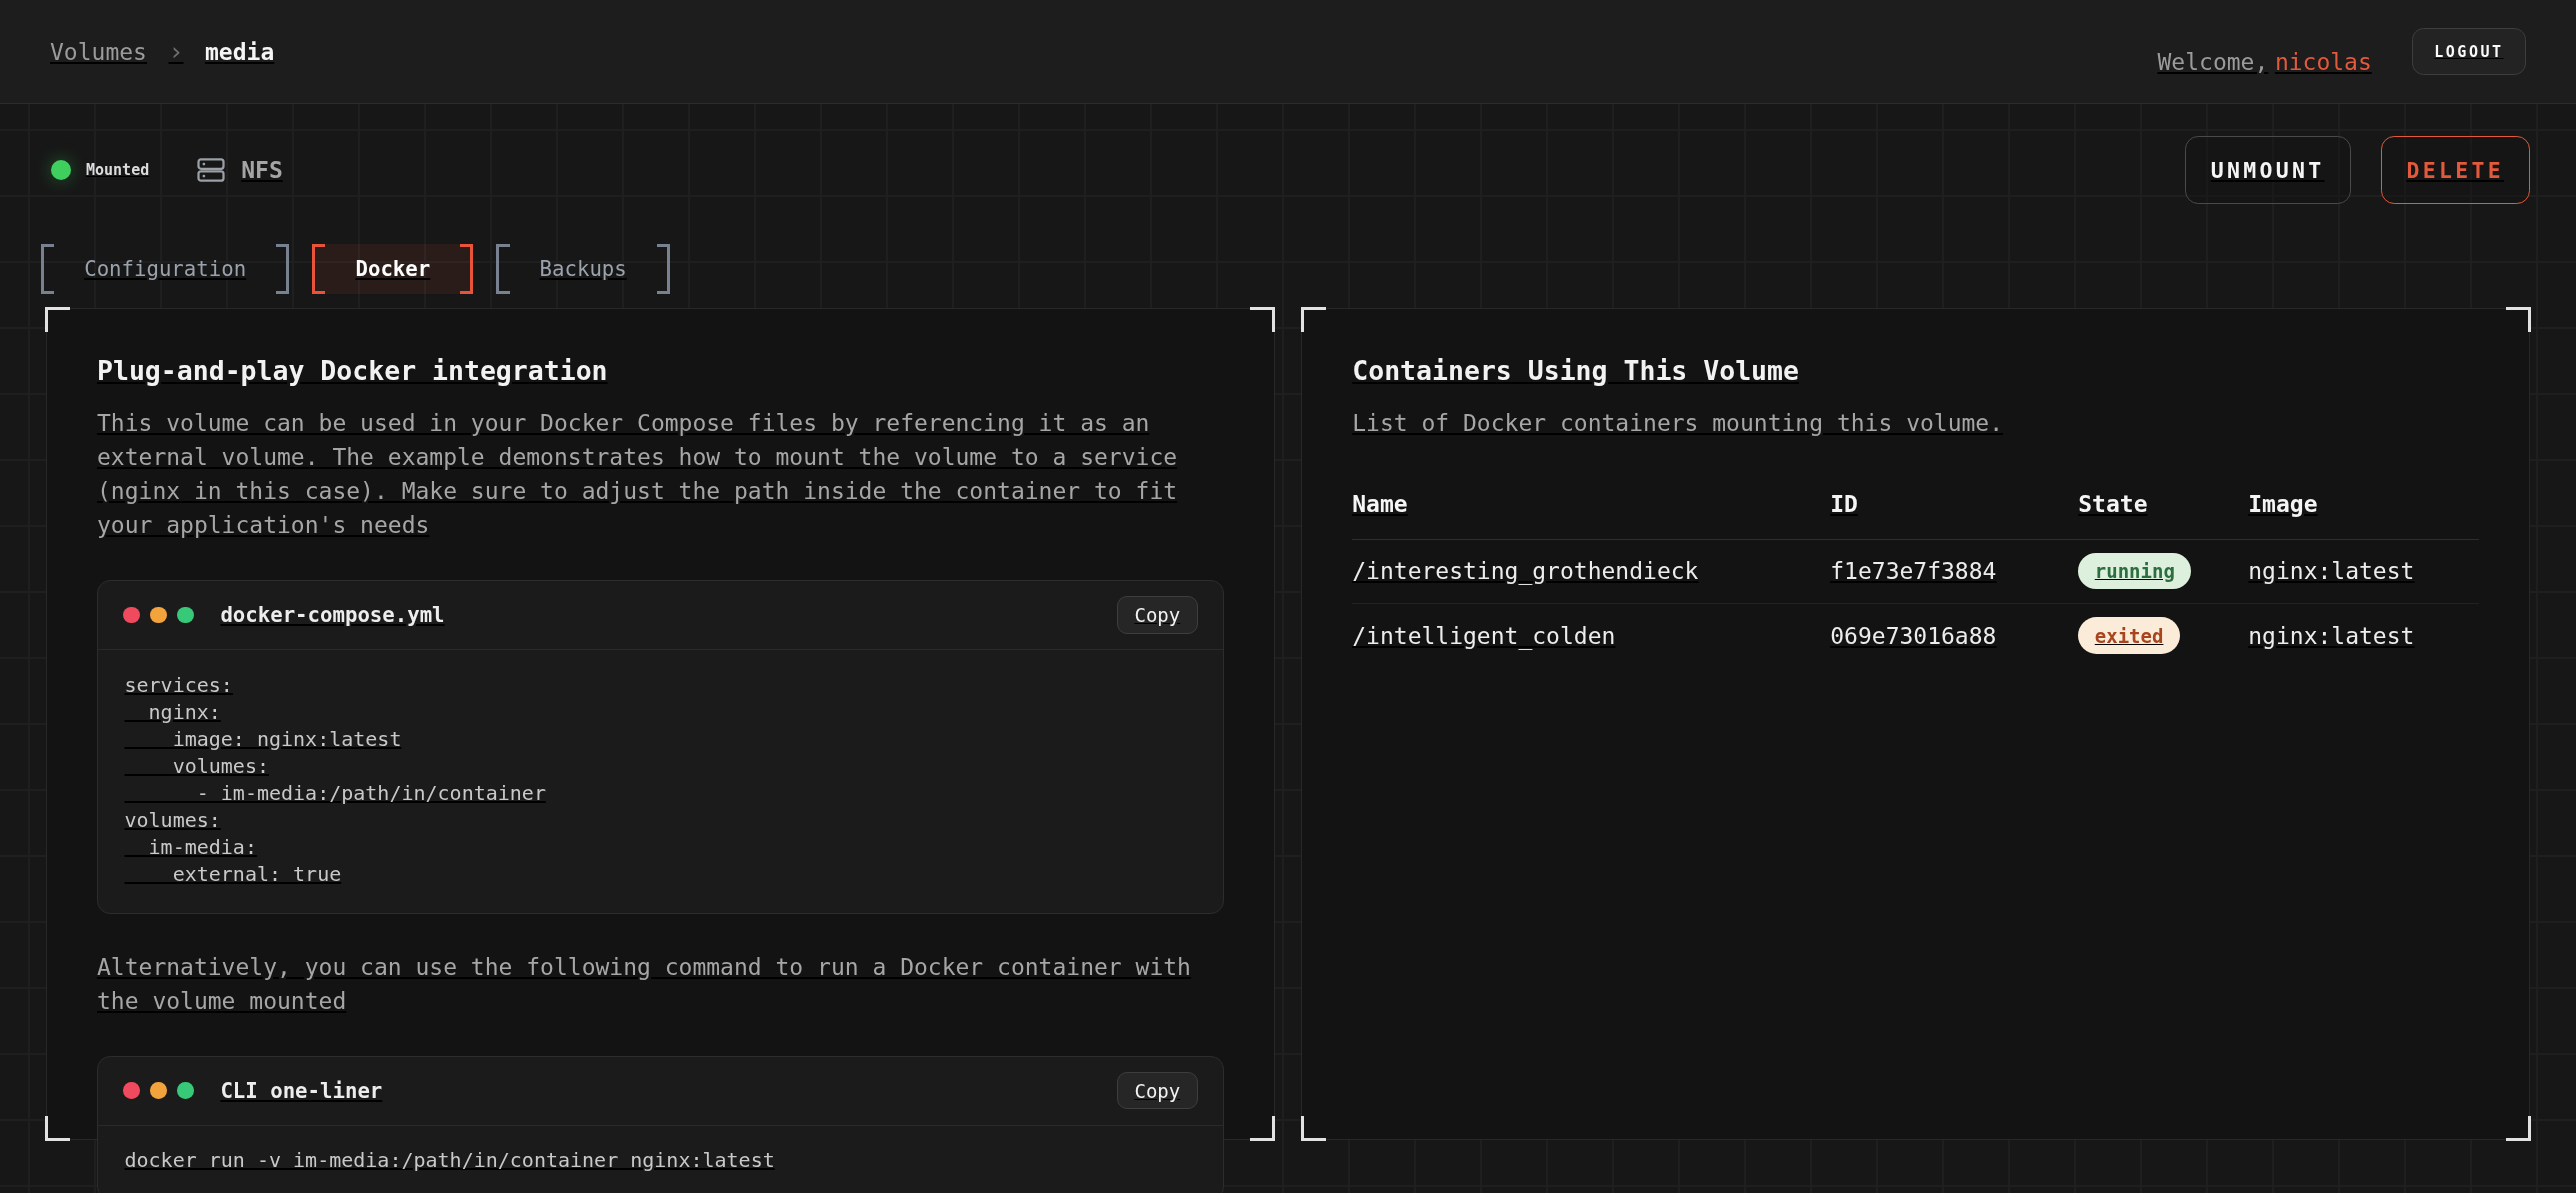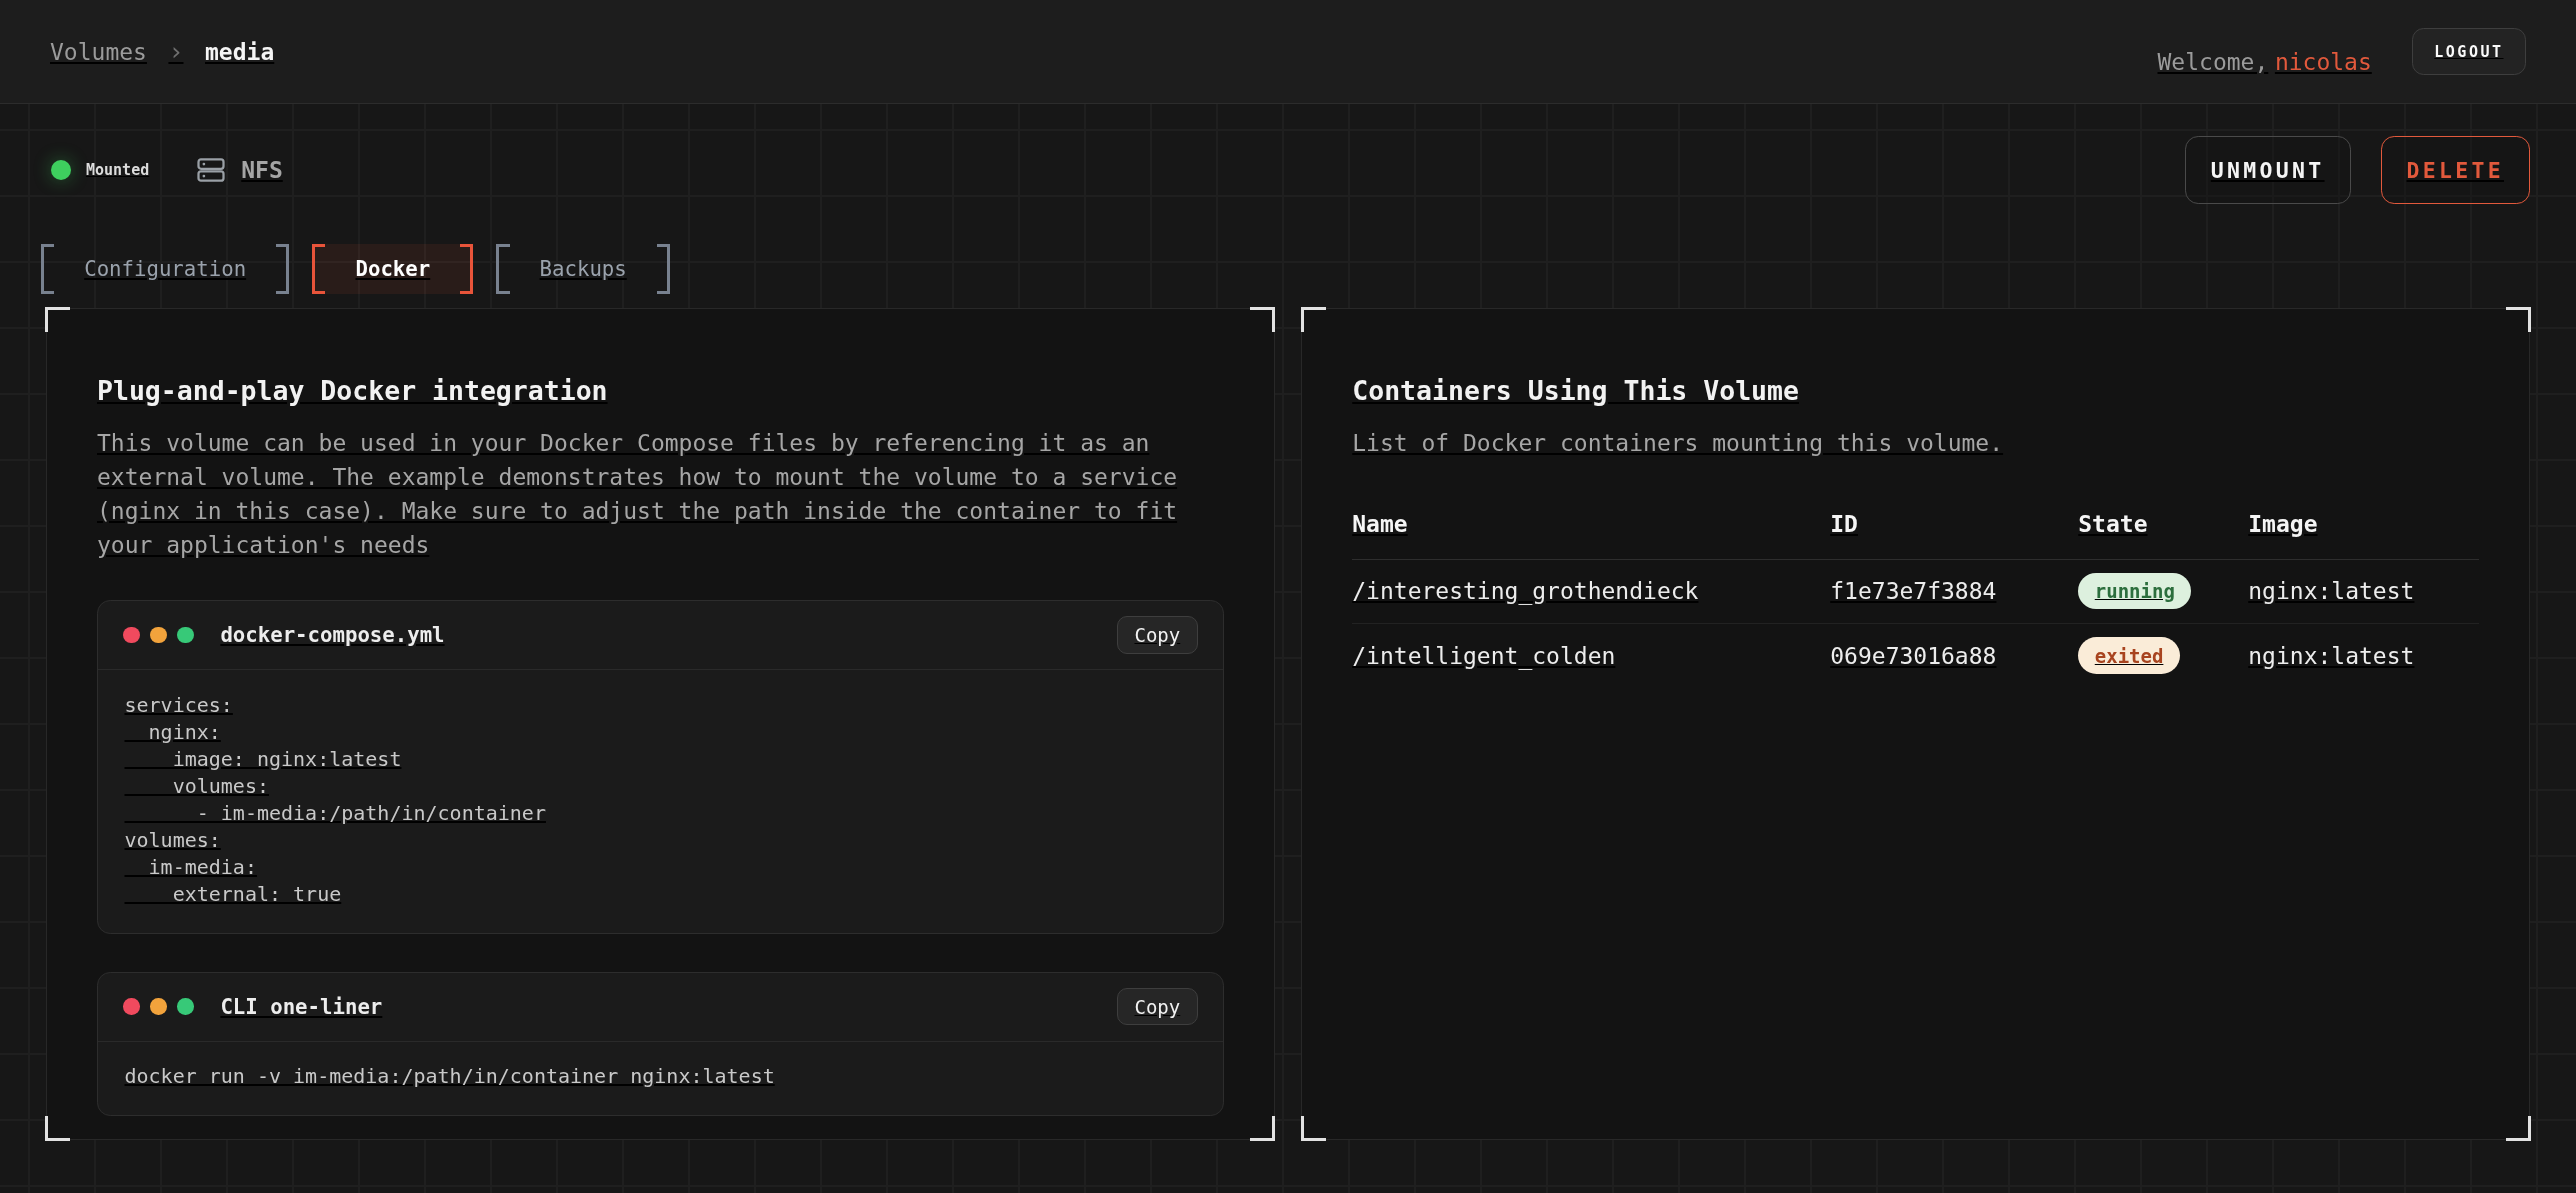--- a/index.html
+++ b/index.html
@@ -70,21 +70,21 @@
     font-size:20.7px; color:#9aa2ac;
   }
   .tab.active { background:rgba(232,89,60,0.09); }
   .tab.active .bracket { border-color:#e8543a; }
   .tab.active .tab-label { color:#ffffff; font-weight:bold; }
 
   
   .panels { display:flex; gap:26.5px; padding:0 46px; position:relative; top:98px; height:832px; }
   .panel {
     flex:1; background:#131313; border:1.7px solid #282828;
-    position:relative; padding:66px 50px;
+    position:relative; padding:46px 50px;
   }
   .corner { position:absolute; width:25px; height:25px; pointer-events:none; }
   .corner.tl { top:-1.7px; left:-1.7px; border-top:3.3px solid #e2e2e2; border-left:3.3px solid #e2e2e2; }
   .corner.tr { top:-1.7px; right:-1.7px; border-top:3.3px solid #e2e2e2; border-right:3.3px solid #e2e2e2; }
   .corner.bl { bottom:-1.7px; left:-1.7px; border-bottom:3.3px solid #e2e2e2; border-left:3.3px solid #e2e2e2; }
   .corner.br { bottom:-1.7px; right:-1.7px; border-bottom:3.3px solid #e2e2e2; border-right:3.3px solid #e2e2e2; }
 
   .panel-title { font-size:26.5px; font-weight:bold; color:#f2f2f2; margin:0 0 20px; }
   .panel-desc { font-size:23px; line-height:34px; color:#a6a6a6; margin:0; }
 
@@ -208,20 +208,21 @@
   nginx:
     image: nginx:latest
     volumes:
       - im-media:/path/in/container
 volumes:
   im-media:
     external: true</pre>
           </div>
         </div>
 
+        <p class="panel-desc" style="margin-top:36px;">Alternatively, you can use the following command to run a Docker container with the volume mounted</p>
 
         <div class="code-card">
           <div class="code-card-header">
             <span class="dots">
               <span class="dot dot-red"></span>
               <span class="dot dot-yellow"></span>
               <span class="dot dot-green"></span>
             </span>
             <span class="filename">CLI one-liner</span>
             <button class="copy-btn">Copy</button>

